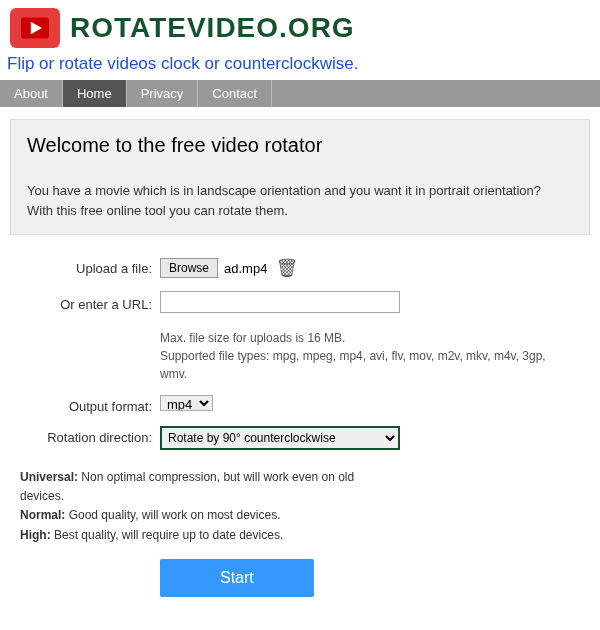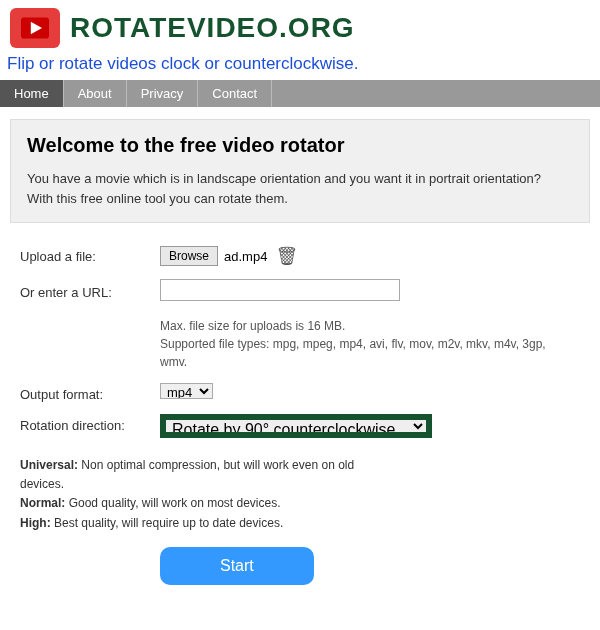--- a/index.html
+++ b/index.html
@@ -12,78 +12,78 @@
     #site-title { color: #14532d; font-size: 28px; font-weight: bold; letter-spacing: 1px; }
     #tagline { padding: 2px 10px 6px 7px; font-size: 17px; color: #1d4ed8; }
 
     
     #nav { background: #999; display: flex; padding: 0; }
     .nav-item { padding: 6px 14px; font-size: 13px; color: #fff; cursor: pointer; border-right: 1px solid #bbb; }
     .nav-item.active { background: #555; color: #fff; }
 
     
     #welcome-box { background: #f0f0f0; margin: 12px 10px; padding: 14px 16px; border: 1px solid #ddd; }
-    #welcome-title { font-size: 20px; font-weight: bold; margin-bottom: 12px; color: #000; }
+    #welcome-title { font-size: 20px; font-weight: normal; margin-bottom: 24px; color: #000; }
     #welcome-text { font-size: 13px; color: #333; line-height: 1.5; }
 
     
     #form-area { padding: 10px 20px 20px 20px; }
     .form-row { display: flex; align-items: flex-start; margin-bottom: 12px; }
-    .form-label { width: 140px; text-align: left; padding-right: 22px; padding-top: 4px; font-size: 13px; color: #333; flex-shrink: 0; }
+    .form-label { width: 140px; text-align: right; padding-right: 8px; padding-top: 4px; font-size: 13px; color: #333; flex-shrink: 0; }
     .form-control { display: flex; align-items: center; flex-wrap: wrap; }
 
     
     #browse-btn { padding: 2px 8px; font-size: 12px; background: #e8e8e8; border: 1px solid #999; cursor: pointer; margin-right: 6px; }
     #filename { font-size: 13px; margin-right: 8px; }
     #trash-icon { font-size: 18px; color: #555; cursor: pointer; }
 
     
     #url-input { width: 240px; height: 22px; border: 1px solid #aaa; font-size: 12px; padding: 2px 4px; }
 
     
     #file-info { font-size: 12px; color: #555; margin-top: 4px; line-height: 1.5; max-width: 400px; }
 
     
     #format-select { height: 16px; font-size: 13px; padding: 0 2px; border: 1px solid #aaa; }
 
     
-    #rotation-select { height: 24px; font-size: 16px; padding: 0 2px; border: 6px solid #14532d; width: 272px; }
+    #rotation-select { height: 24px; font-size: 12px; padding: 0 2px; border: 2px solid #14532d; width: 240px; }
 
     
     #encoding-select { height: 24px; font-size: 13px; padding: 0 2px; border: 1px solid #aaa; width: 100px; }
 
     
     #encoding-desc { font-size: 12px; color: #333; margin-top: 6px; line-height: 1.6; max-width: 380px; }
     #encoding-desc strong { font-weight: bold; }
 
     
     #start-btn-row { display: flex; justify-content: flex-start; margin-top: 14px; padding-left: 140px; }
-    #start-btn { background: #3399ff; color: #fff; border: none; padding: 10px 60px; font-size: 16px; cursor: pointer; border-radius: 10px; }
+    #start-btn { background: #3399ff; color: #fff; border: none; padding: 10px 60px; font-size: 16px; cursor: pointer; border-radius: 2px; }
 
     .form-row.url-row { align-items: center; }
     .form-row.encoding-row { align-items: flex-start; }
     .encoding-col { display: flex; flex-direction: column; }
   </style>
 </head>
 <body>
 
 <div id="header">
   <div id="logo-icon">
     <svg viewBox="0 0 40 30" xmlns="http://www.w3.org/2000/svg">
       <rect width="40" height="30" rx="4" fill="#cc0000"></rect>
       <polygon points="14,6 14,24 30,15" fill="white"></polygon>
     </svg>
   </div>
   <div id="site-title">ROTATEVIDEO.ORG</div>
 </div>
 <div id="tagline">Flip or rotate videos clock or counterclockwise.</div>
 
 <div id="nav">
+  <div class="nav-item">About</div>
   <div class="nav-item active">Home</div>
-  <div class="nav-item">About</div>
   <div class="nav-item">Privacy</div>
   <div class="nav-item">Contact</div>
 </div>
 
 <div id="welcome-box">
   <div id="welcome-title">Welcome to the free video rotator</div>
   <div id="welcome-text">
     <span>You have a movie which is in landscape orientation and you want it in portrait orientation?</span><br>
     <span>With this free online tool you can rotate them.</span>
   </div>

